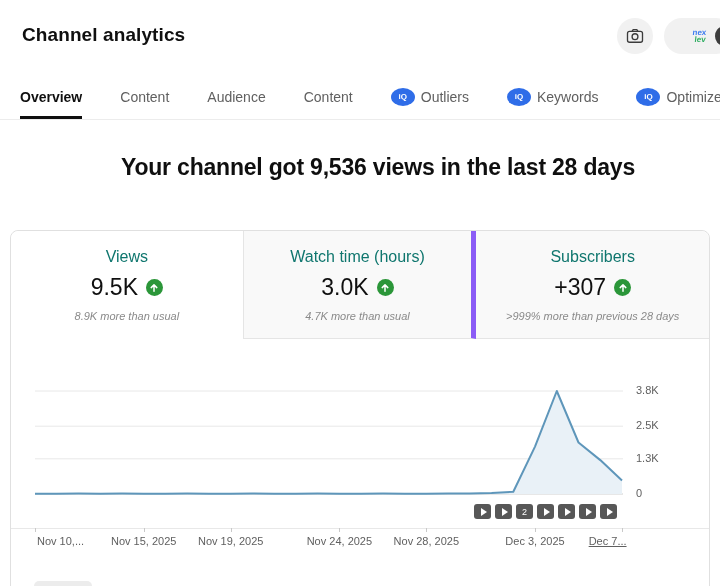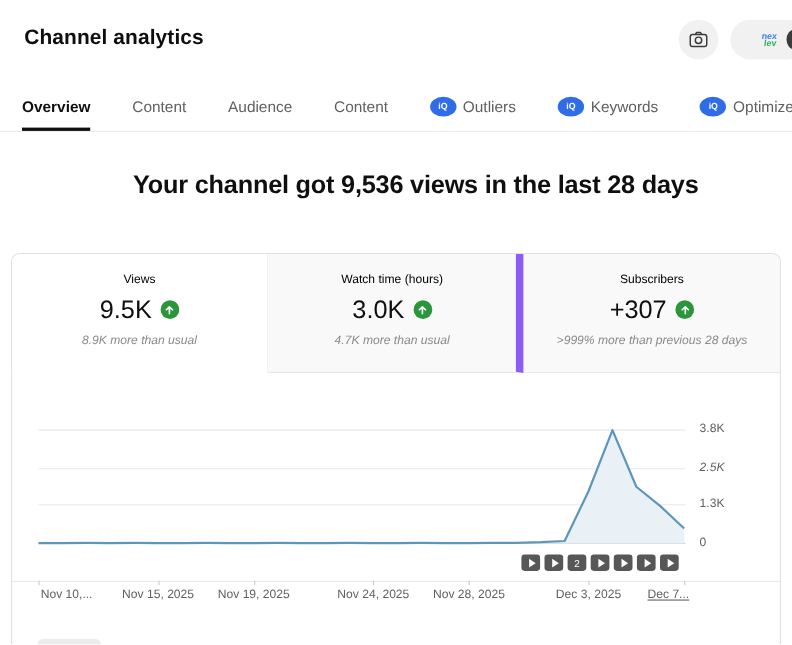--- a/index.html
+++ b/index.html
@@ -30,23 +30,23 @@
   
   .headline{position:absolute;left:0;top:154px;width:720px;text-align:center;
     font-size:23px;font-weight:700;letter-spacing:-0.2px;padding-left:36px;}
   
   .card{position:absolute;left:10px;top:230px;width:700px;height:400px;
     border:1px solid #e0e0e0;border-radius:8px;background:#fff;}
   .metric-row{display:grid;grid-template-columns:1fr 1fr 1fr;height:108px;}
   .metric-cell{background:#f9f9f9;border-bottom:1px solid #e5e5e5;text-align:center;padding-top:17px;cursor:pointer;}
   .metric-cell.selected{background:#fff;border-bottom:none;}
   .metric-cell:nth-child(1){border-right:1px solid #e5e5e5;border-top-left-radius:8px;}
-  .metric-cell:nth-child(2){border-right:7px solid #8b5cf6;}
+  .metric-cell:nth-child(2){border-right:5px solid #8b5cf6;}
   .metric-cell:nth-child(3){border-top-right-radius:8px;}
-  .metric-label{font-size:11px;color:#000000;}
+  .metric-label{font-size:16px;color:#0f766e;}
   .metric-value-row{display:flex;align-items:center;justify-content:center;gap:8px;margin-top:8px;}
   .metric-value{font-size:23px;color:#0f0f0f;}
   .trend-badge{width:17px;height:17px;border-radius:50%;background:#2b9639;display:flex;align-items:center;justify-content:center;}
   .metric-note{margin-top:9px;font-size:11px;font-style:italic;color:#8a8a8a;}
   
   #chart-svg{position:absolute;left:0;top:122px;}
   .ytick{position:absolute;left:625px;width:40px;font-size:11px;color:#606060;}
   .axis-sep{position:absolute;left:0;top:297px;width:698px;height:1px;background:#e8e8e8;}
   .xtick-mark{position:absolute;top:297px;width:1px;height:4px;background:#c9c9c9;}
   .xtick-label{position:absolute;top:304px;font-size:11px;color:#606060;transform:translateX(-50%);white-space:nowrap;}
@@ -158,21 +158,21 @@
     <svg id="chart-svg" width="698" height="147" viewBox="0 0 698 147">
         <line x1="24" x2="612" y1="141.0" y2="141.0" stroke="#cfcfcf"></line>
         <line x1="24" x2="612" y1="105.8" y2="105.8" stroke="#e8e8e8"></line>
         <line x1="24" x2="612" y1="73.2" y2="73.2" stroke="#e8e8e8"></line>
         <line x1="24" x2="612" y1="38.0" y2="38.0" stroke="#e8e8e8"></line>
       <path d="M24.0,140.7L45.7,140.7L67.5,140.6L89.2,140.7L111.0,140.6L132.7,140.7L154.4,140.7L176.2,140.6L197.9,140.7L219.7,140.7L241.4,140.6L263.1,140.7L284.9,140.7L306.6,140.6L328.4,140.7L350.1,140.7L371.9,140.6L393.6,140.7L415.3,140.7L437.1,140.6L458.8,140.5L480.6,139.9L502.3,138.8L524.0,93.6L545.8,38.0L567.5,89.5L589.3,107.1L611.0,127.4L611,141L24,141Z" fill="#e9f1f7"></path>
       <path d="M24.0,140.7L45.7,140.7L67.5,140.6L89.2,140.7L111.0,140.6L132.7,140.7L154.4,140.7L176.2,140.6L197.9,140.7L219.7,140.7L241.4,140.6L263.1,140.7L284.9,140.7L306.6,140.6L328.4,140.7L350.1,140.7L371.9,140.6L393.6,140.7L415.3,140.7L437.1,140.6L458.8,140.5L480.6,139.9L502.3,138.8L524.0,93.6L545.8,38.0L567.5,89.5L589.3,107.1L611.0,127.4" fill="none" stroke-width="2" stroke-linejoin="round" stroke="#5e96ba"></path>
     </svg>
 
     <span class="ytick" style="top: 153px;">3.8K</span>
-    <span class="ytick" style="top: 188.237px; font-style: italic;">2.5K</span>
+    <span class="ytick" style="top: 188.237px;">2.5K</span>
     <span class="ytick" style="top: 220.763px;">1.3K</span>
     <span class="ytick" style="top: 256px;">0</span>
 
     <div class="marker-row">
       <button class="marker-btn">
           <span class="play-tri"></span>
         </button>
       <button class="marker-btn">
           <span class="play-tri"></span>
         </button>

